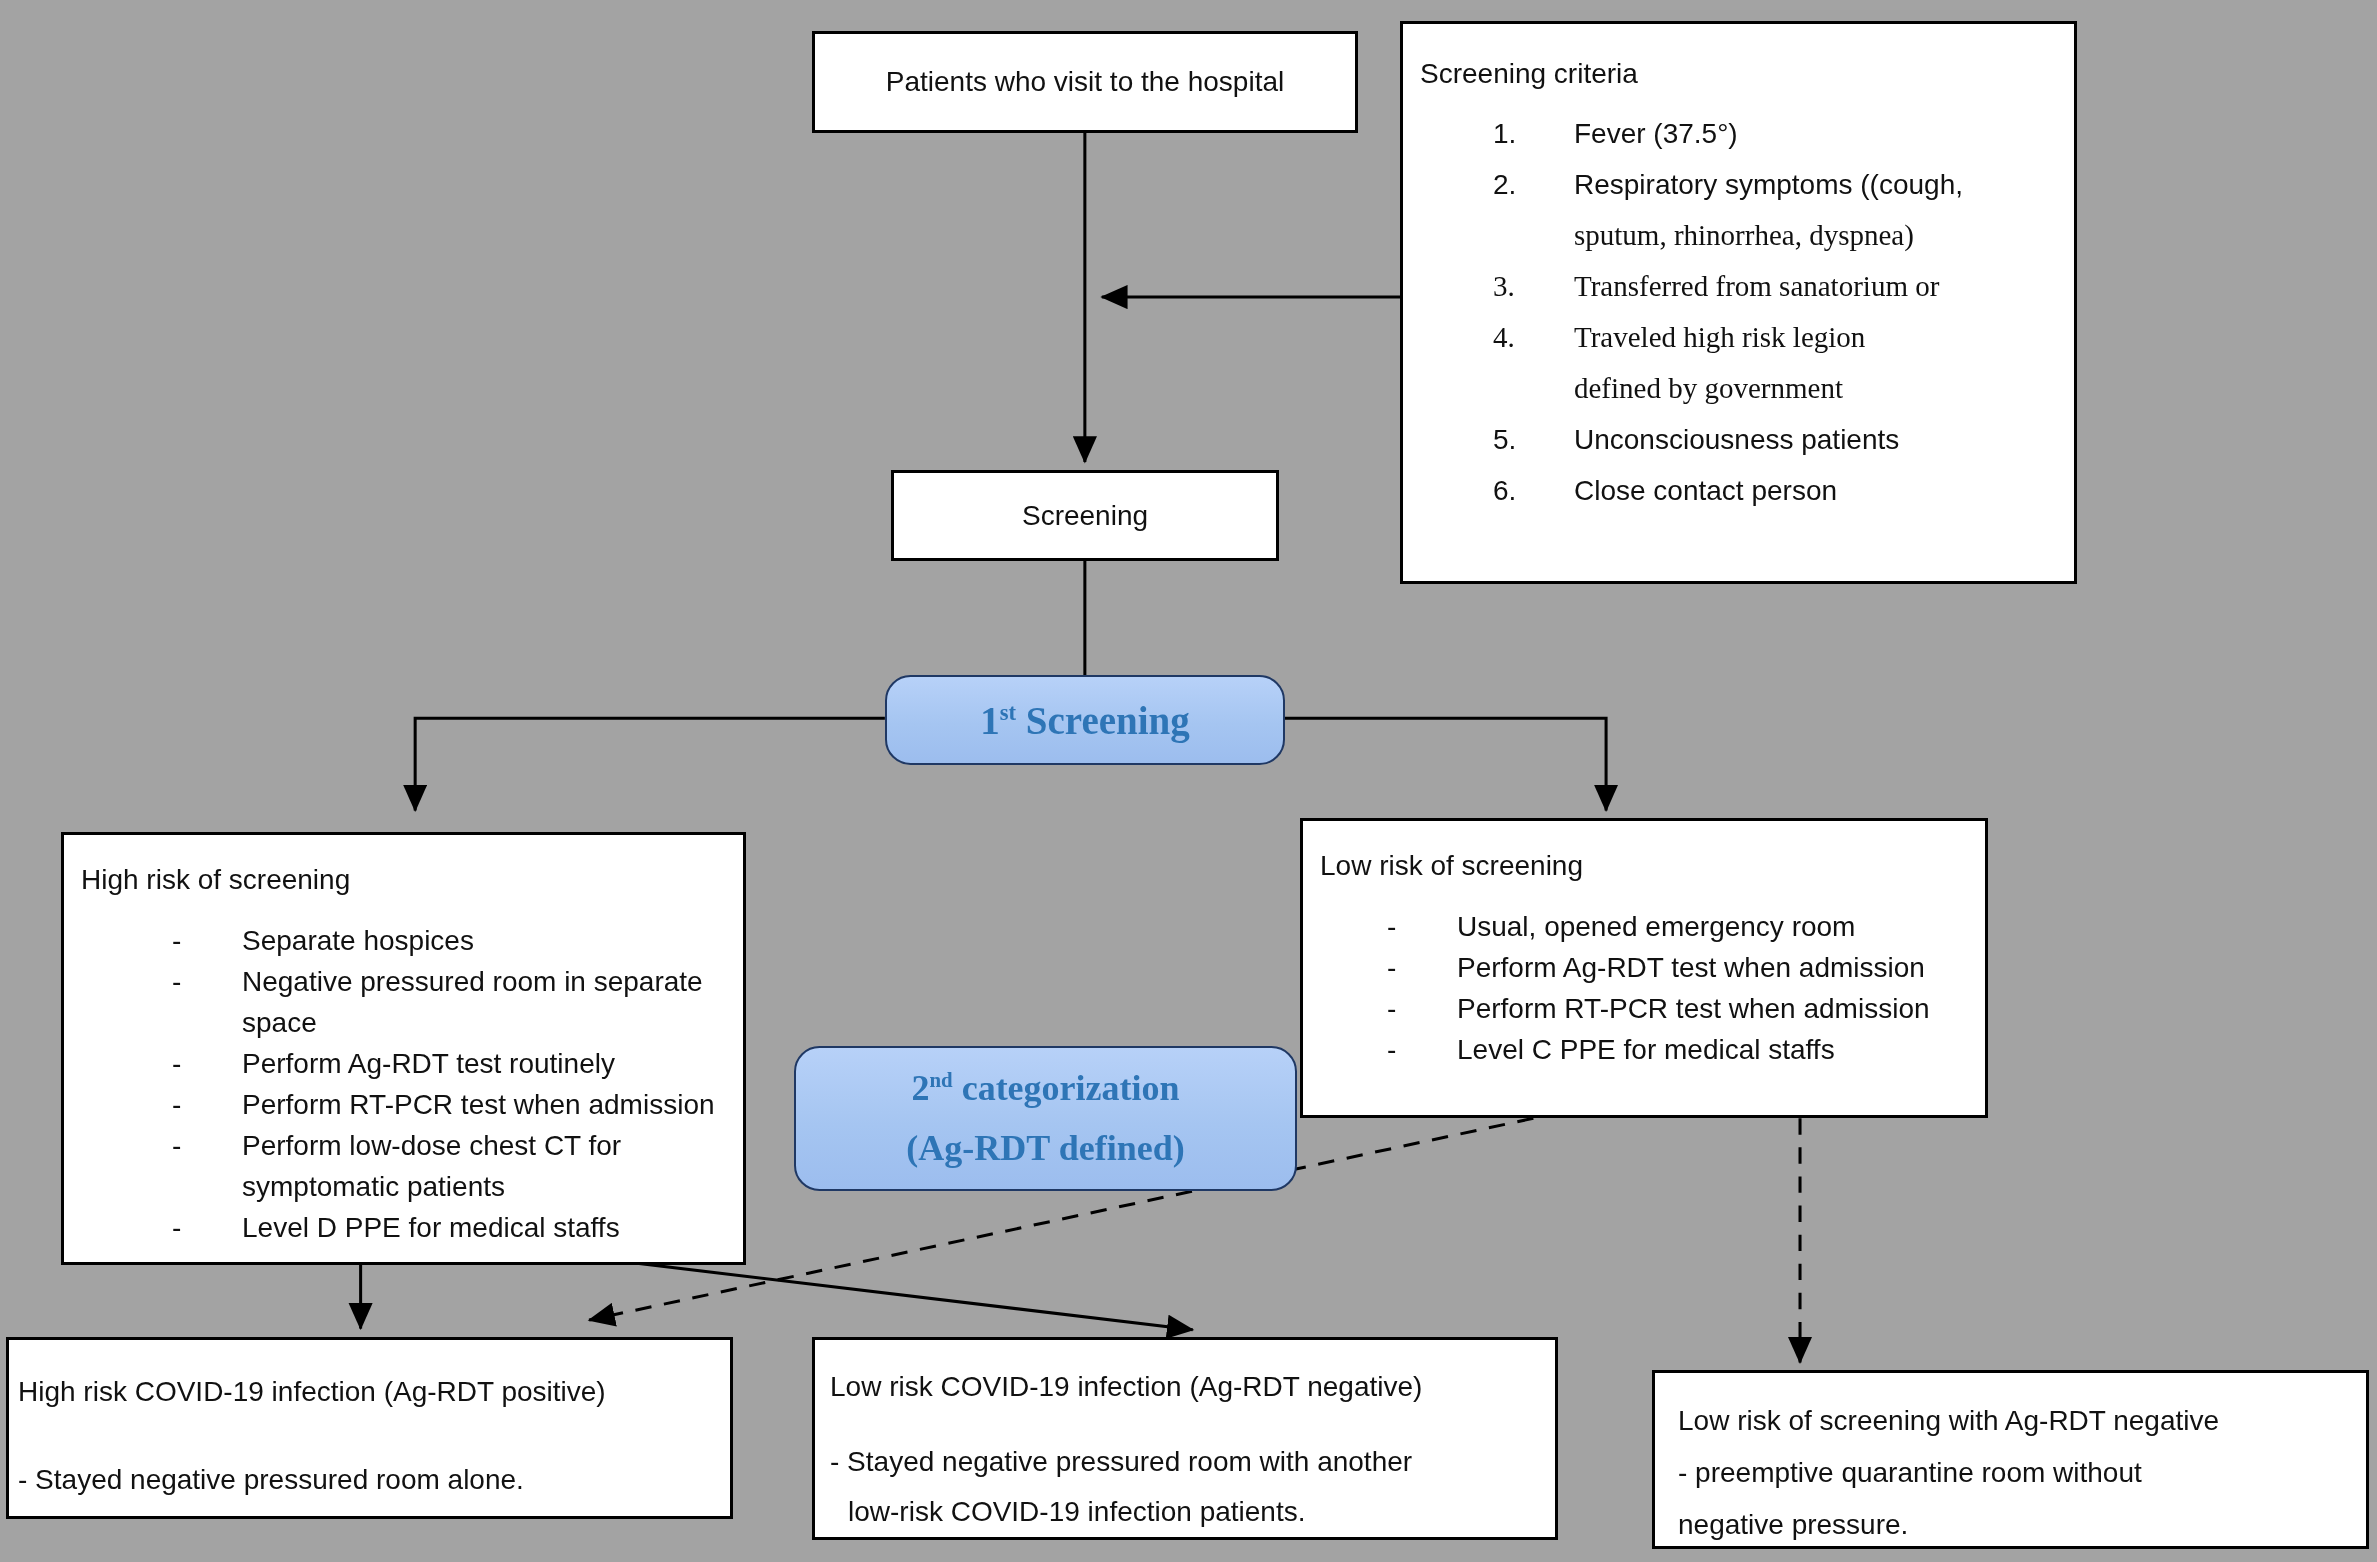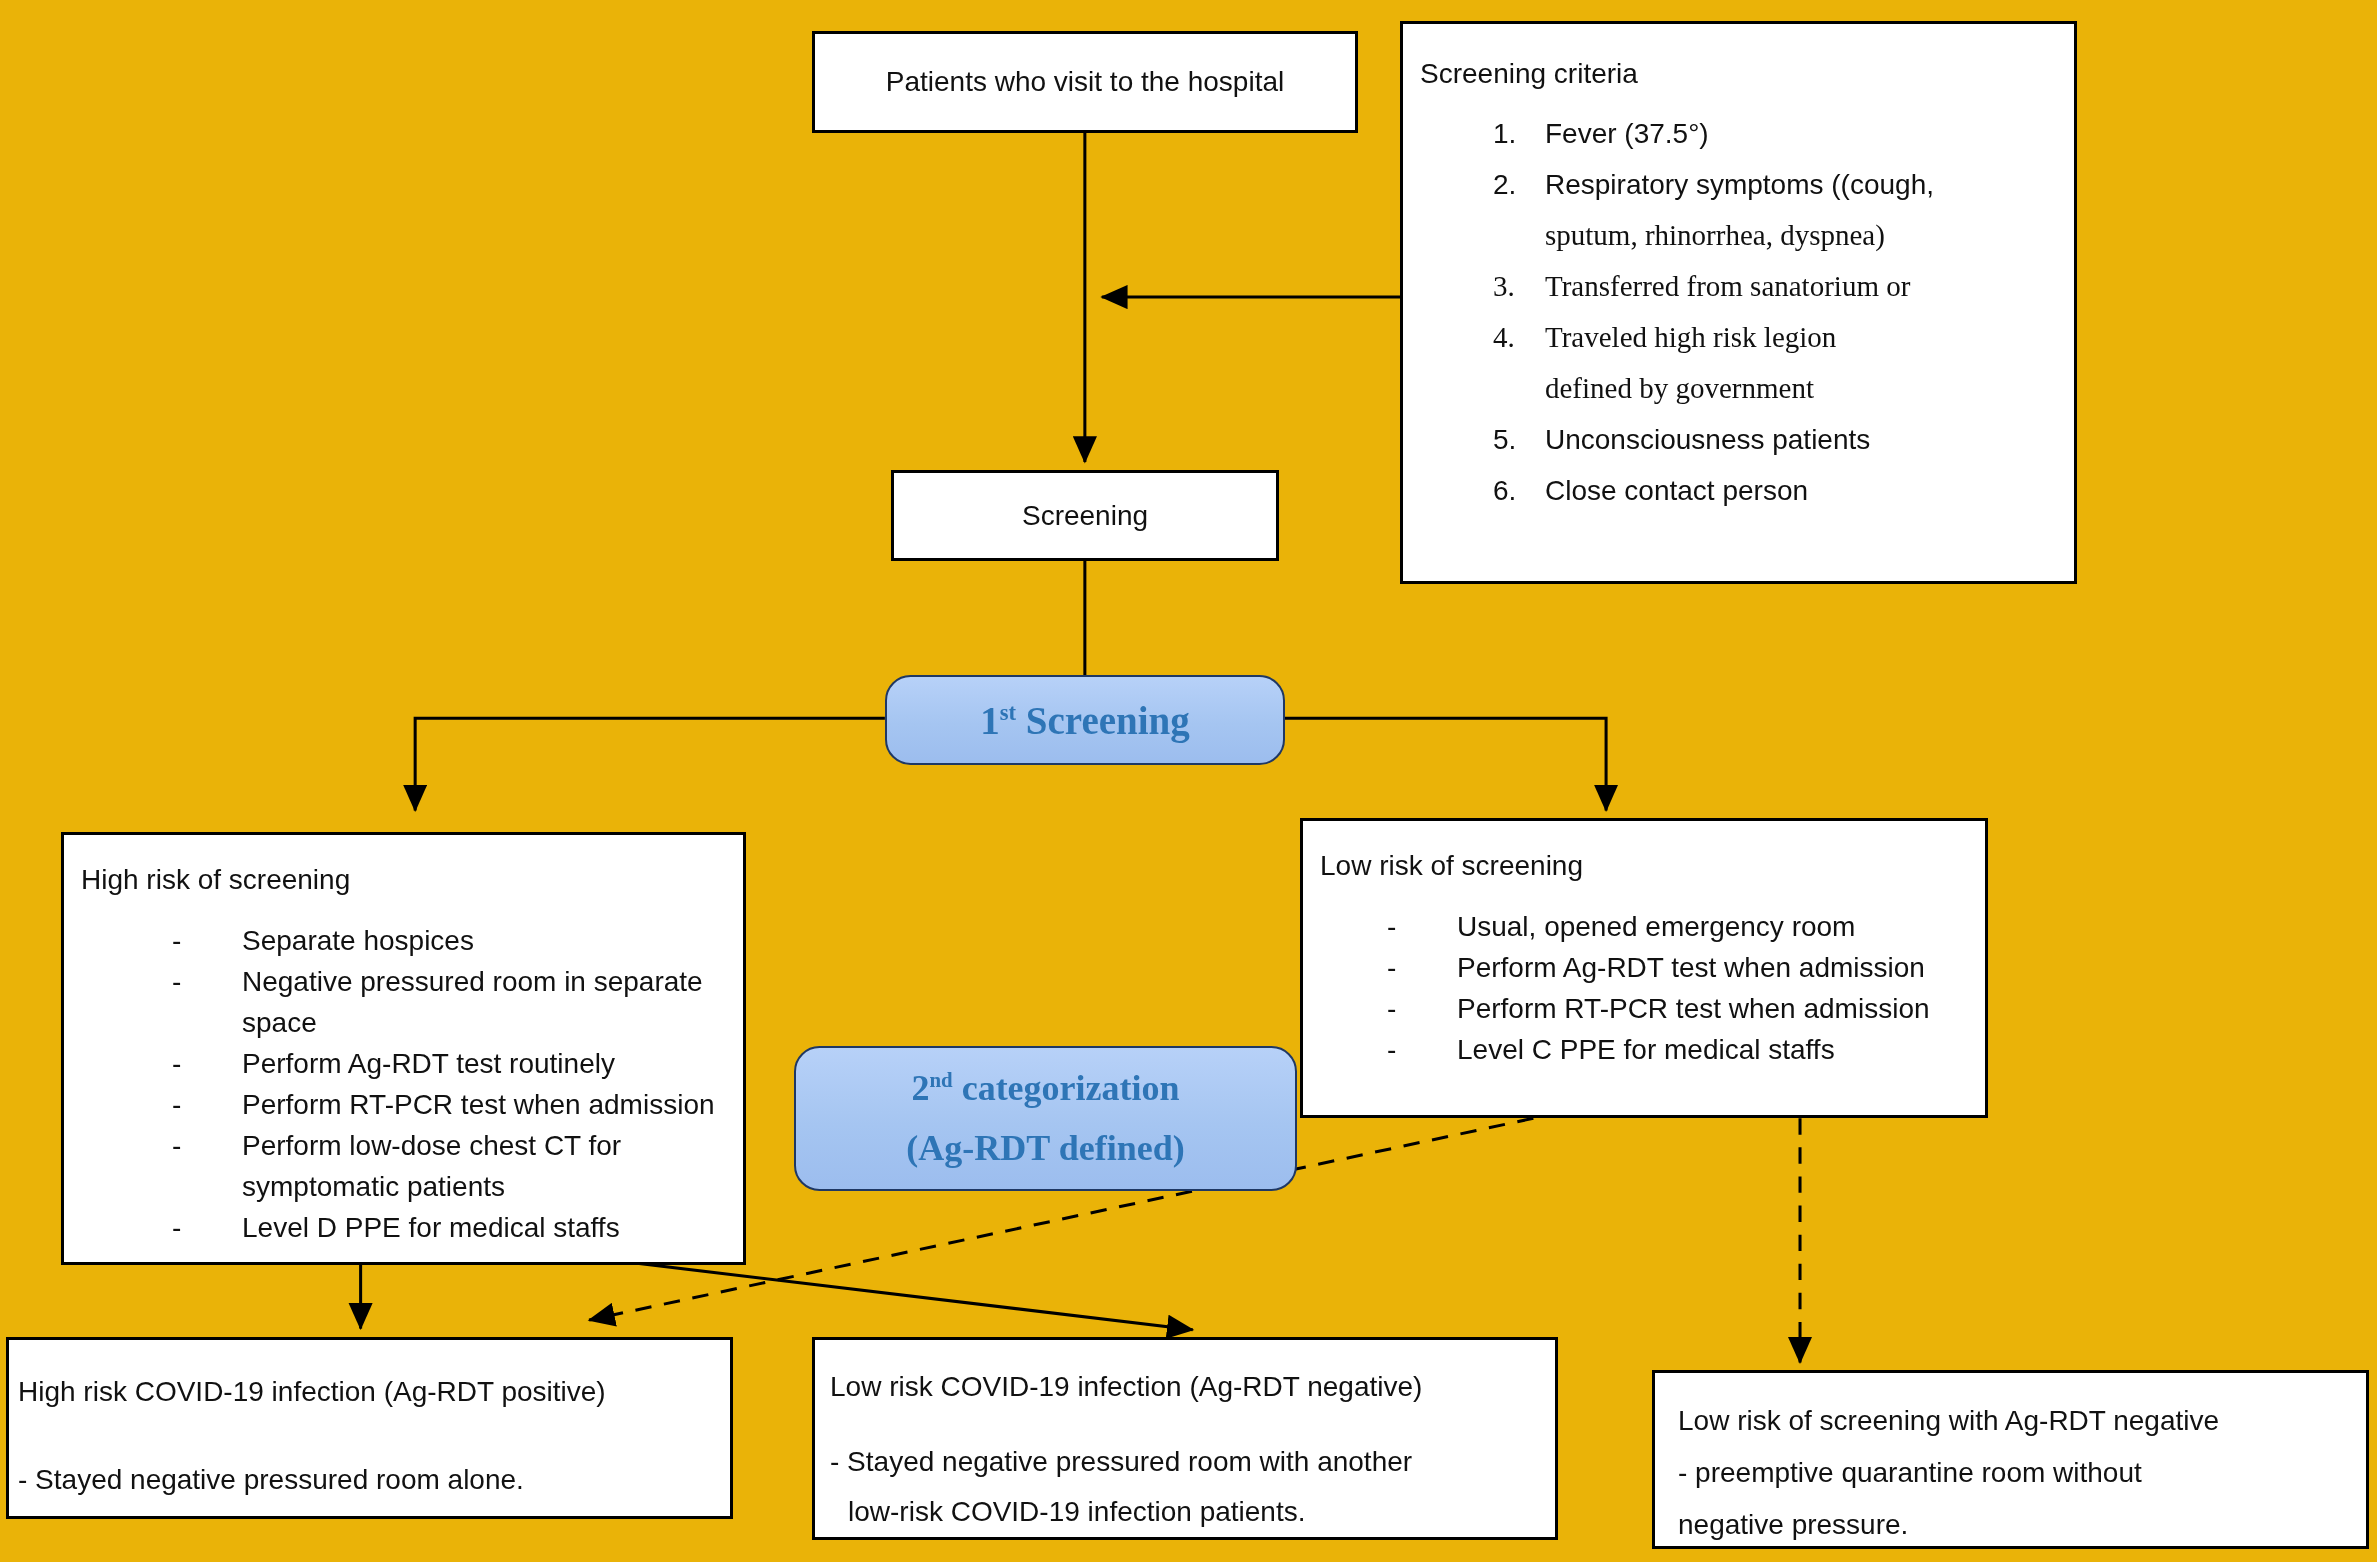--- a/index.html
+++ b/index.html
@@ -1,17 +1,17 @@
 <!DOCTYPE html>
 <html style="font-size:9.7px"><head>
 <meta charset="utf-8">
 <style>
   html,body{margin:0;padding:0;background:#fff;}
   .canvas{
-    position:relative;width:2377px;height:1562px;background:#eab308;
+    position:relative;width:2377px;height:1562px;background:#a3a3a3;
     font-family:"Liberation Sans",sans-serif;color:#111;font-size:28px;overflow:hidden;
   }
   .connectors{position:absolute;left:0;top:0;z-index:1;}
   .box{position:absolute;background:#fff;border:3px solid #000;box-sizing:border-box;z-index:2;}
   .centered{display:flex;align-items:center;justify-content:center;text-align:center;}
   .blue{
     background:linear-gradient(180deg,#b7d1f8 0%,#a5c5f1 55%,#9cbdee 100%);
     border:2.4px solid #1f3864;border-radius:25.5px;color:#2e75b6;
     font-family:"Liberation Serif",serif;font-weight:bold;
     display:flex;flex-direction:column;align-items:center;justify-content:center;text-align:center;
@@ -27,21 +27,21 @@
   .low{left:1300px;top:818px;width:688px;height:300px;padding:24px 17px 0 17px;}
   .bleft{left:6px;top:1337px;width:727px;height:182px;padding:34px 9px 0 9px;}
   .bmid{left:812px;top:1337px;width:746px;height:203px;padding:29px 15px 0 15px;}
   .bright{left:1652px;top:1370px;width:717px;height:179px;padding:22px 23px 0 23px;}
   
   .c-title{line-height:51px;}
   .c-list{margin-top:8.5px;}
   .crow{display:flex;}
   .cnum{flex:0 0 52px;margin-left:73px;line-height:51px;}
   .ctxt{flex:1;}
-  .cline{display:block;line-height:51px;}
+  .cline{display:block;line-height:51px;margin-left:29px;}
   .serif{font-family:"Liberation Serif",serif;font-size:29px;}
   
   .r-title{line-height:42px;margin-bottom:19.4px;}
   .r-items .li{display:flex;line-height:41px;}
   .li .dash{flex:0 0 70px;}
   .li .txt{flex:1;}
   .high .r-items{margin-left:91px;}
   .low .r-items{margin-left:67px;}
   
   .bb-title{line-height:36px;}

